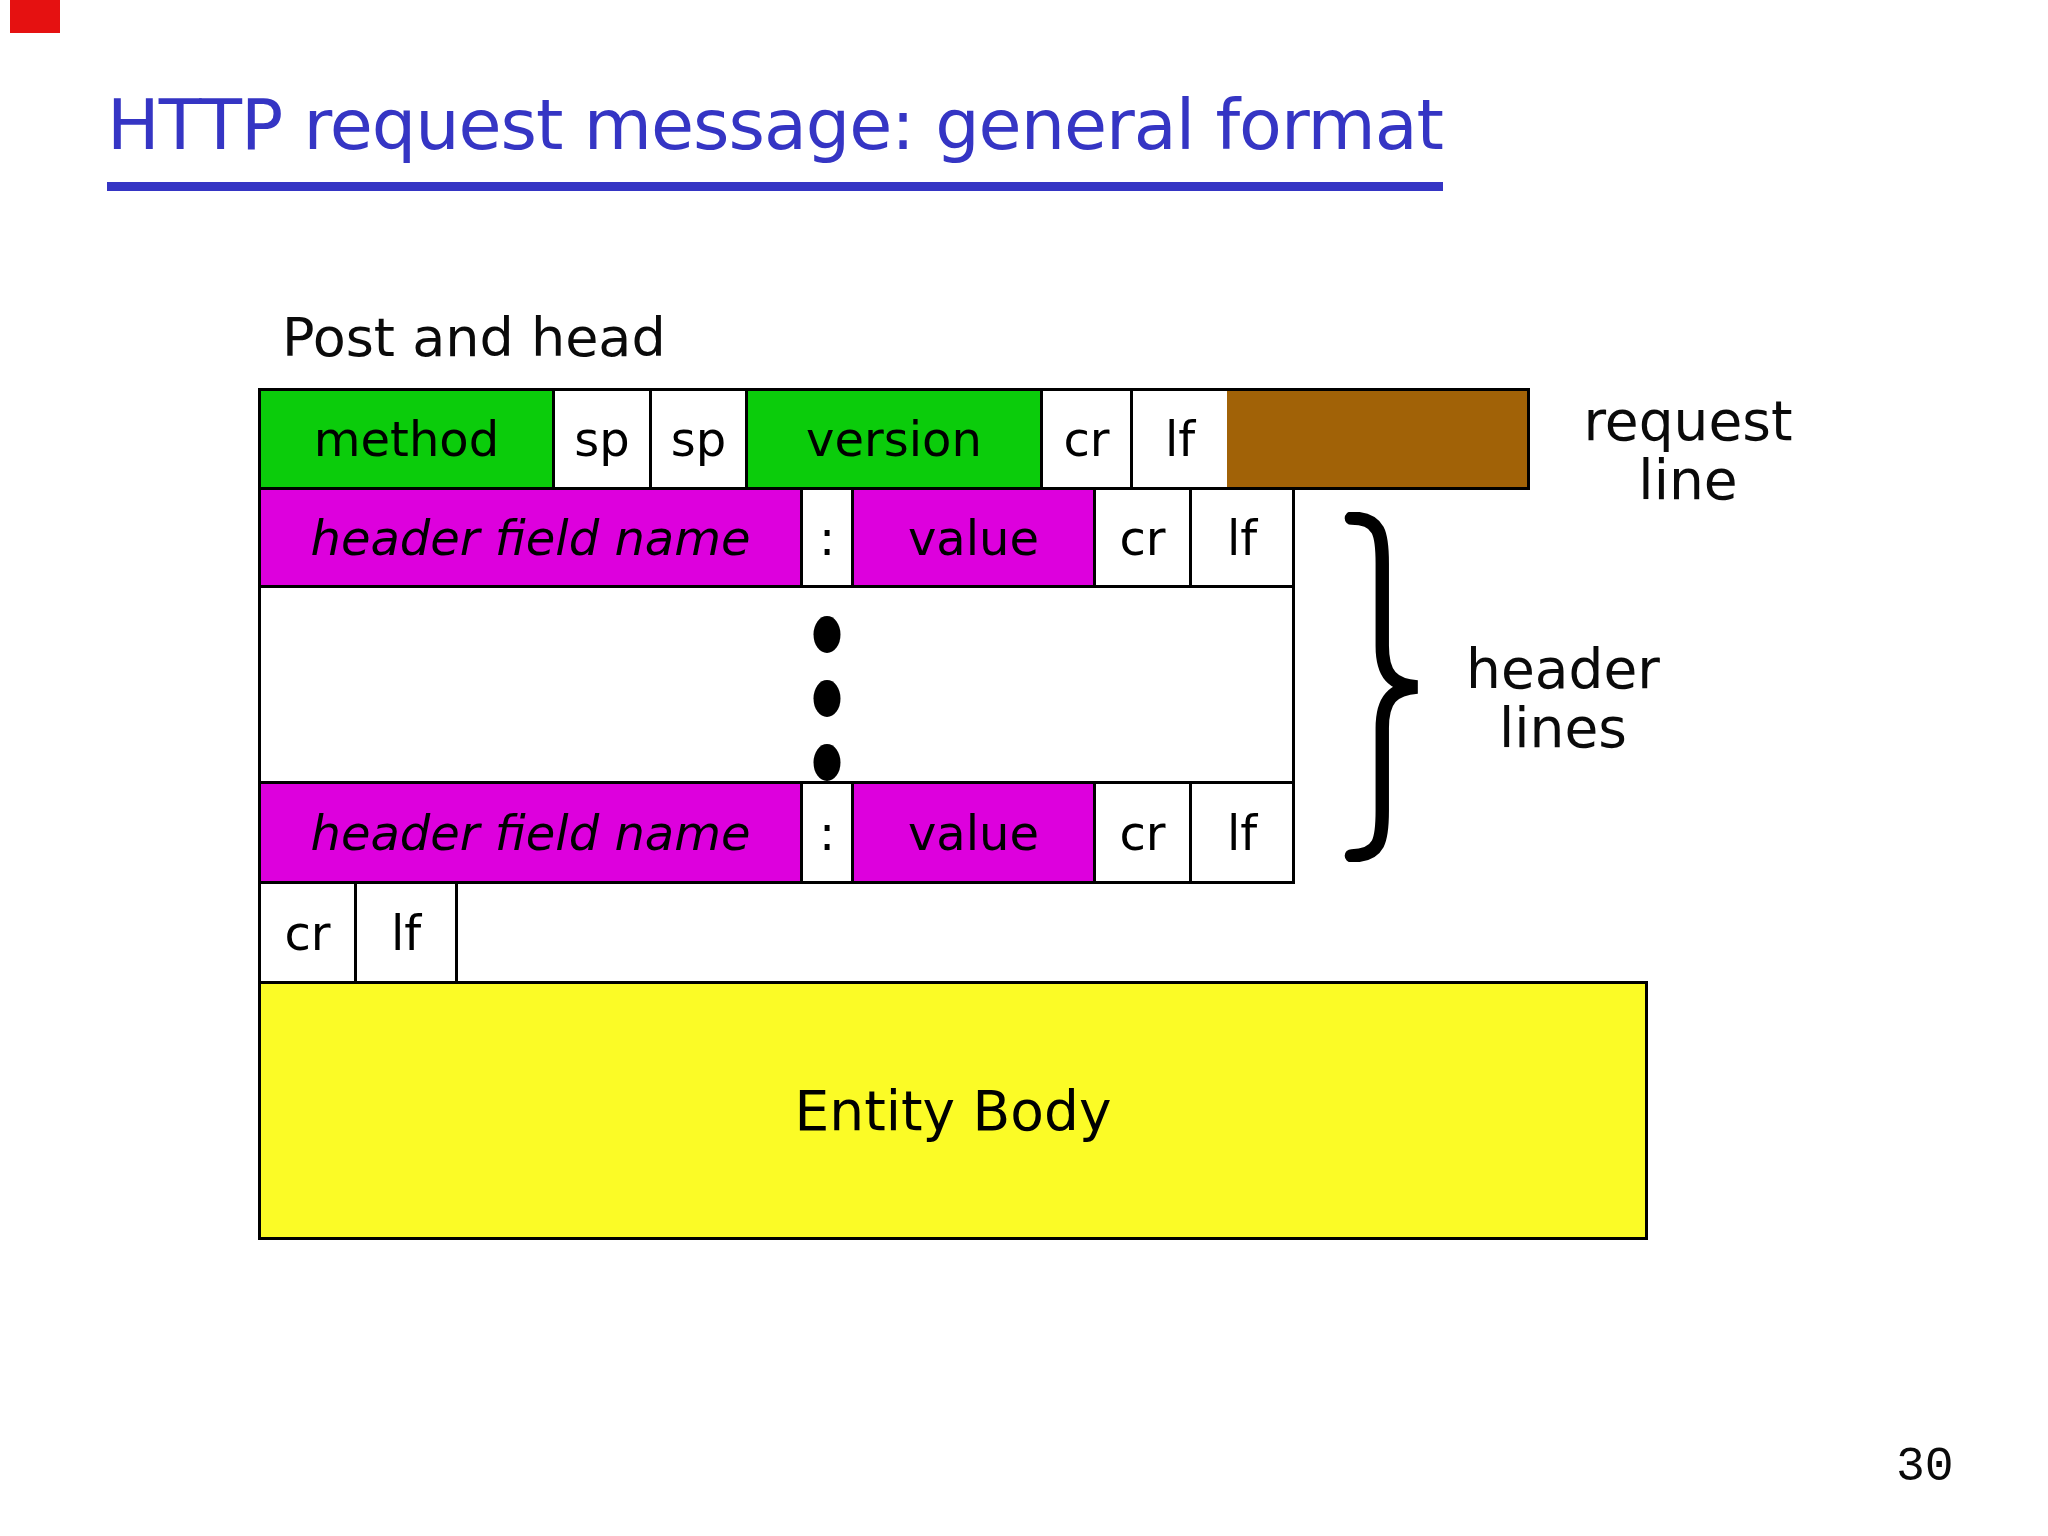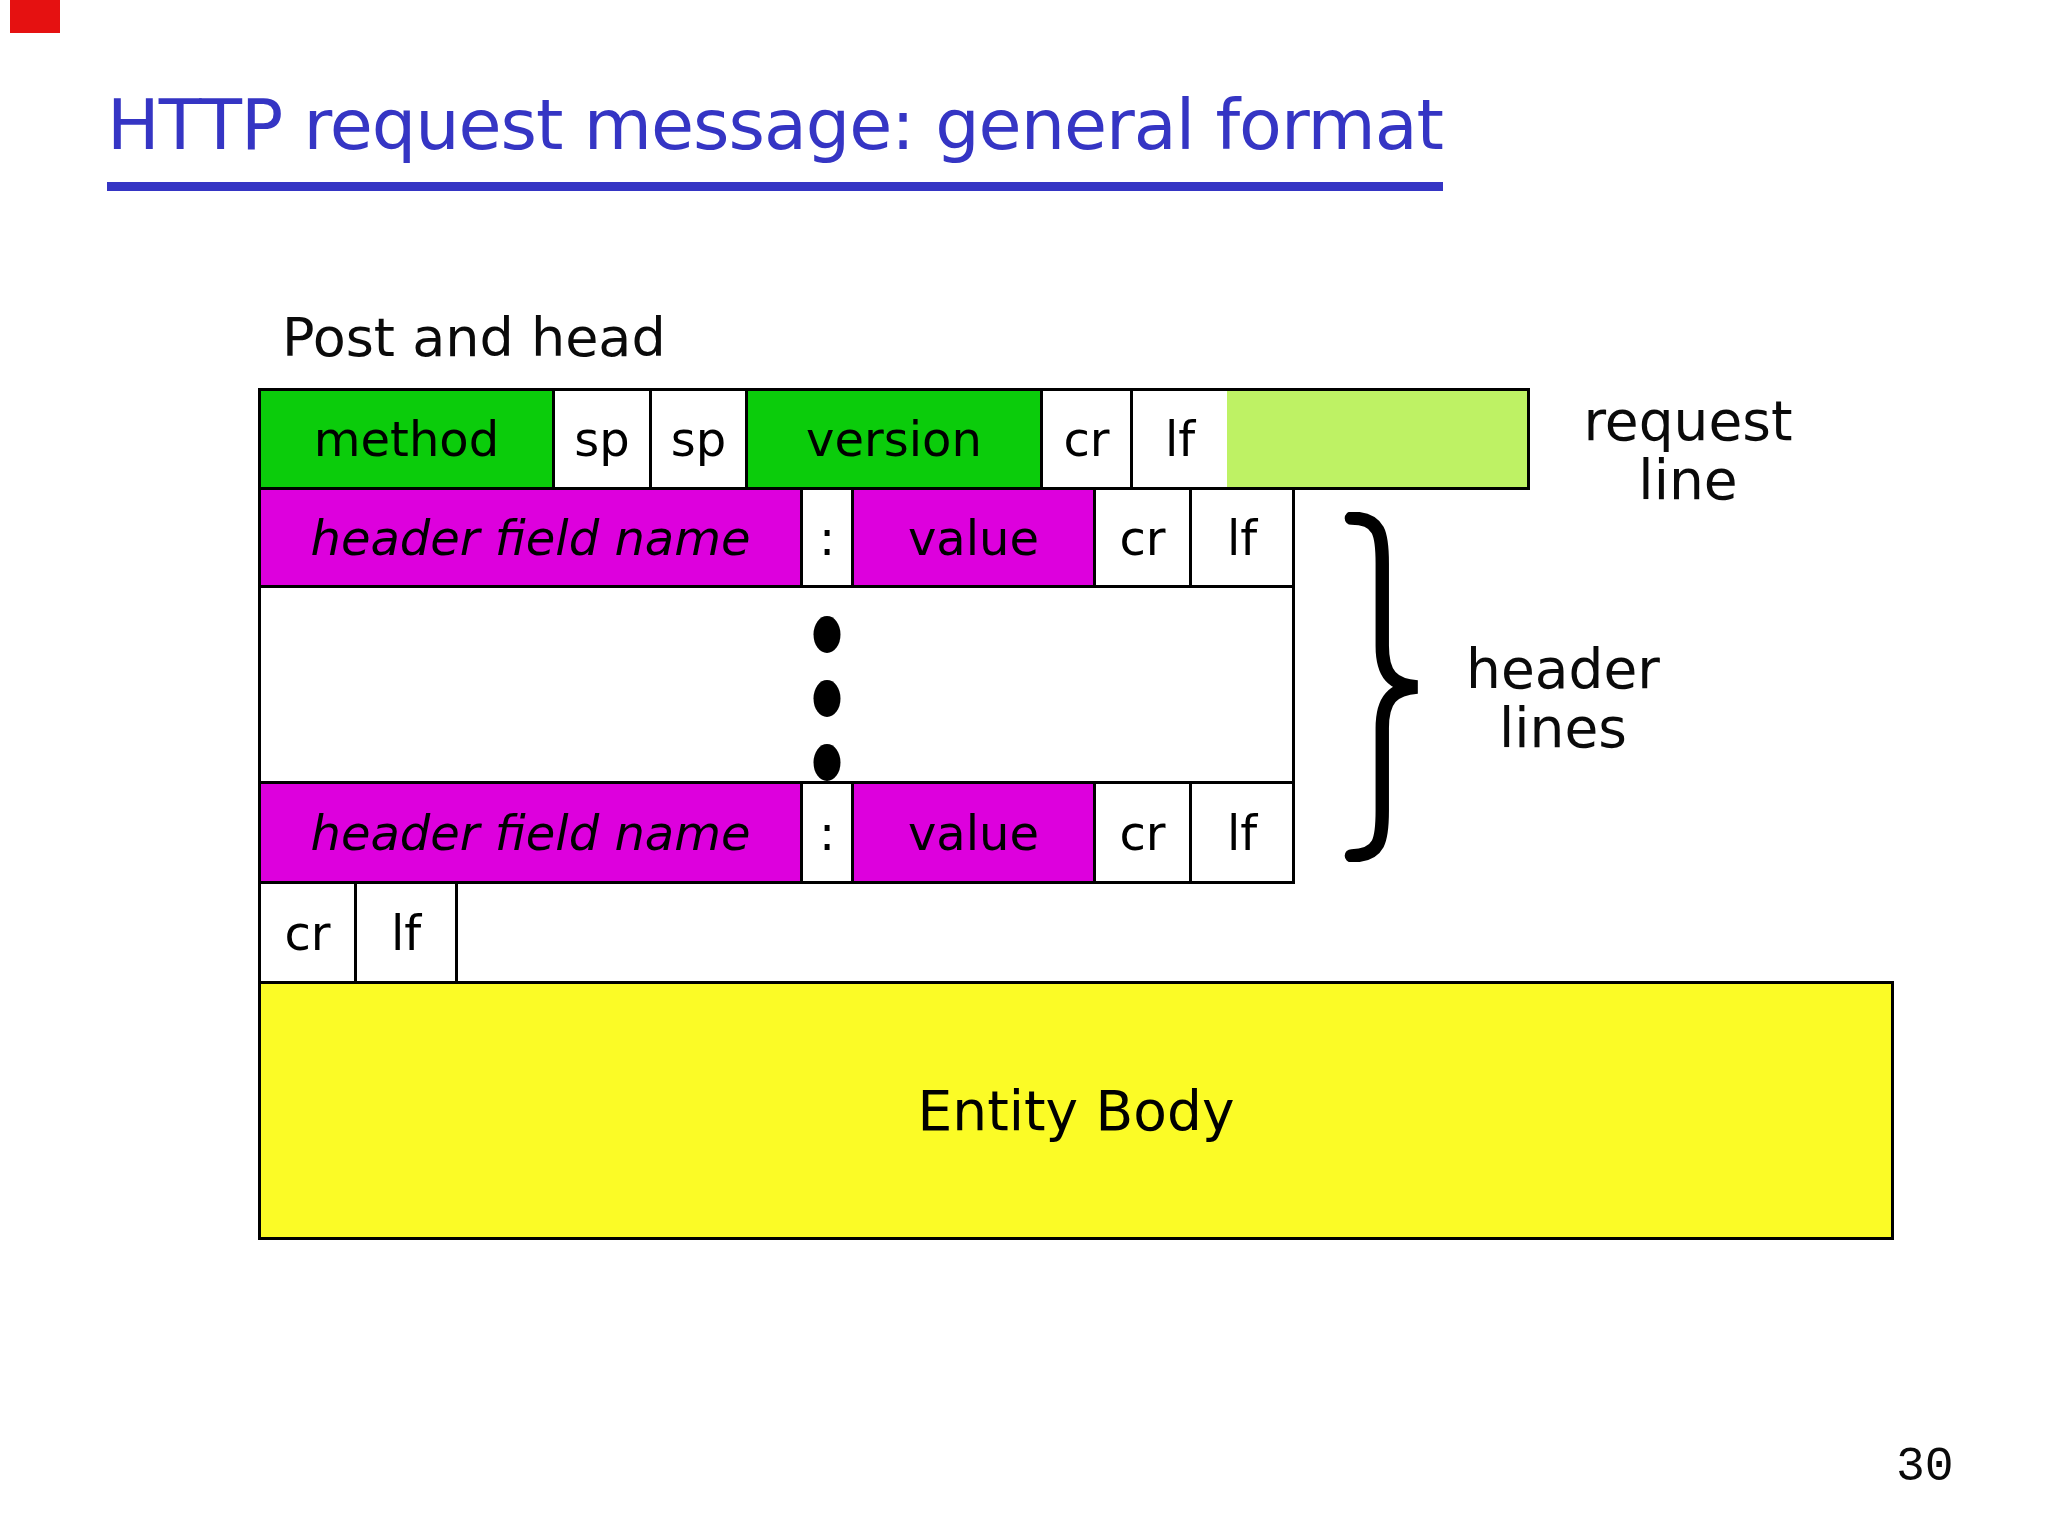--- a/index.html
+++ b/index.html
@@ -8,35 +8,35 @@
 
   .abs{position:absolute;}
 
   #red-marker{left:10px;top:0;width:50px;height:33px;background:#E51111;}
 
   #slide-title{left:107px;top:84px;font-size:70px;letter-spacing:-1px;color:#3535C4;
                border-bottom:9px solid #3535C4;padding-bottom:16px;white-space:nowrap;}
 
   #subtitle{left:282px;top:306px;font-size:54px;color:#0a0a0a;white-space:nowrap;}
 
-  .row{display:flex;border:3px solid #000;box-sizing:border-box;background:#bef264;}
+  .row{display:flex;border:3px solid #000;box-sizing:border-box;background:#a16207;}
   .cell{display:flex;align-items:center;justify-content:center;box-sizing:border-box;
         border-right:3px solid #000;font-size:48px;color:#000;}
   .cell:last-child{border-right:none;}
   .green{background:#0BCC0B;}
   .magenta{background:#DD00DD;}
   .white{background:#ffffff;}
 
   #request-row{left:258px;top:388px;width:1272px;height:102px;}
   #header-row-1{left:258px;top:487px;width:1037px;height:101px;}
   #dots-box{left:258px;top:585px;width:1037px;height:199px;border:3px solid #000;
             box-sizing:border-box;background:#fff;}
   #header-row-2{left:258px;top:781px;width:1037px;height:103px;}
   #crlf-row{left:258px;top:881px;width:200px;height:103px;}
-  #entity-body{left:258px;top:981px;width:1636px;height:259px;border:3px solid #000;
+  #entity-body{left:258px;top:981px;width:1390px;height:259px;border:3px solid #000;
                box-sizing:border-box;background:#FBFB26;display:flex;align-items:center;
                justify-content:center;font-size:55px;}
 
   
   .w-method{width:294px;} .w-sp1{width:97px;} .w-url{width:300px;} .w-sp2{width:96px;}
   .w-version{width:295px;} .w-cr1{width:90px;} .w-lf1{width:94px;}
 
   
   .w-hfn{width:542px;font-style:italic;} .w-colon{width:51px;} .w-value{width:242px;}
   .w-hcr{width:96px;} .w-hlf{width:100px;}

